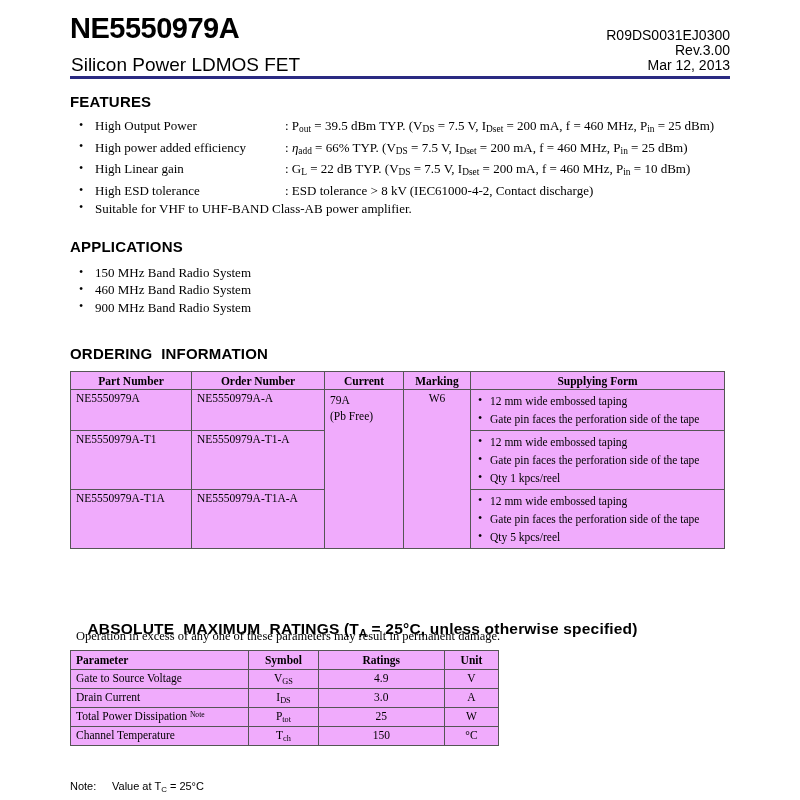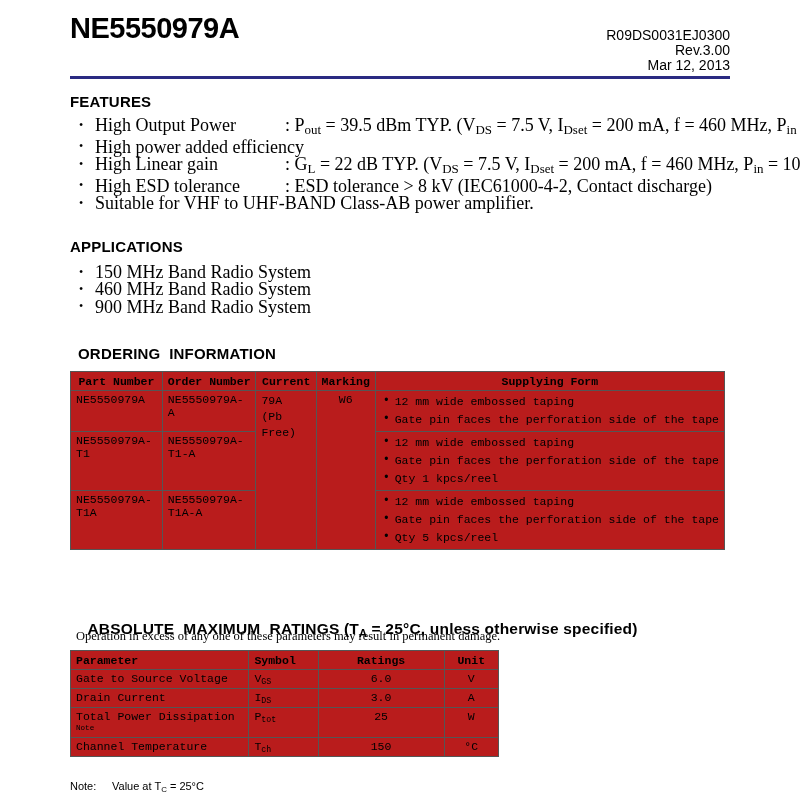--- a/index.html
+++ b/index.html
@@ -88,21 +88,21 @@
   }
   .blist {
     position: absolute;
     margin: 0;
     padding: 0;
     list-style: none;
   }
   .blist li {
     position: relative;
     padding-left: 19px;
-    font-size: 18px;
+    font-size: 13px;
     line-height: 17.4px;
     white-space: nowrap;
   }
   .blist li::before {
     content: "\2022";
     position: absolute;
     left: 3px;
     top: -0.5px;
     font-size: 12px;
   }
@@ -114,22 +114,22 @@
     flex: 0 0 190px;
   }
   .feat-val {
     flex: 1 1 auto;
   }
 
   
   table {
     position: absolute;
     border-collapse: collapse;
-    font-family: Liberation Mono, monospace;
-    background: #b91c1c;
+    font-family: Liberation Serif, serif;
+    background: #f0abfc;
   }
   table td, table th {
     border: 1px solid #555;
     font-weight: normal;
     font-size: 11.5px;
     padding: 2px 5px;
     vertical-align: top;
     text-align: left;
   }
   table th {
@@ -195,59 +195,61 @@
   #ratings-table {
     left: 70px;
     top: 650px;
     width: 429px;
   }
   #ratings-table td, #ratings-table th {
     height: 15px;
     padding: 1.5px 5px;
   }
   #ratings-table .c-param { width: 188px; text-align: left; }
-  #ratings-table .c-sym   { width: 62px;  text-align: left; }
+  #ratings-table .c-sym   { width: 62px;  text-align: center; }
   #ratings-table .c-rate  { width: 130px; text-align: center; }
   #ratings-table .c-unit  { width: 47px;  text-align: center; }
   .tbl-note {
     position: absolute;
     left: 70px;
     top: 780px;
     font-size: 11px;
     font-family: "Liberation Sans", sans-serif;
   }
   .tbl-note .lbl { display: inline-block; width: 42px; }
 </style>
 </head>
 <body>
 
 <div class="page">
 
   <div class="header">
     <div class="doc-title">NE5550979A</div>
+    <div class="doc-subtitle">Silicon Power LDMOS FET</div>
     <div class="doc-meta">
       <div>R09DS0031EJ0300</div>
       <div>Rev.3.00</div>
       <div>Mar 12, 2013</div>
     </div>
   </div>
   <div class="header-rule" style="background: rgb(42, 42, 130);"></div>
 
   <div class="sec-head" style="left:70px; top:93px;">FEATURES</div>
 
   <ul class="blist serif" style="left:76px; top:117px; width:680px;">
     <li>
       <div class="feat-row">
         <span class="feat-label">High Output Power</span>
         <span class="feat-val">: P<span class="sub">out</span> = 39.5 dBm TYP. (V<span class="sub">DS</span> = 7.5 V, I<span class="sub">Dset</span> = 200 mA, f = 460 MHz, P<span class="sub">in</span> = 25 dBm)</span>
       </div>
     </li>
     <li>
       <div class="feat-row">
         <span class="feat-label">High power added efficiency</span>
+        <span class="feat-val">: <i>η</i><span class="sub">add</span> = 66% TYP. (V<span class="sub">DS</span> = 7.5 V, I<span class="sub">Dset</span> = 200 mA, f = 460 MHz, P<span class="sub">in</span> = 25 dBm)</span>
       </div>
     </li>
     <li>
       <div class="feat-row">
         <span class="feat-label">High Linear gain</span>
         <span class="feat-val">: G<span class="sub">L</span> = 22 dB TYP. (V<span class="sub">DS</span> = 7.5 V, I<span class="sub">Dset</span> = 200 mA, f = 460 MHz, P<span class="sub">in</span> = 10 dBm)</span>
       </div>
     </li>
     <li>
       <div class="feat-row">
@@ -261,21 +263,21 @@
   </ul>
 
   <div class="sec-head" style="left:70px; top:238px;">APPLICATIONS</div>
 
   <ul class="blist serif" style="left:76px; top:264px; width:400px;">
     <li><span>150 MHz Band Radio System</span></li>
     <li><span>460 MHz Band Radio System</span></li>
     <li><span>900 MHz Band Radio System</span></li>
   </ul>
 
-  <div class="sec-head" style="left:78px; top:345px;text-align:center;">ORDERING  INFORMATION</div>
+  <div class="sec-head" style="left:70px; top:345px;text-align:center;">ORDERING  INFORMATION</div>
 
   <table id="ordering-table">
     <thead>
       <tr>
         <th class="col-part">Part Number</th>
         <th class="col-order">Order Number</th>
         <th class="col-pkg cell-center">Current</th>
         <th class="col-mark">Marking</th>
         <th>Supplying Form</th>
       </tr>
@@ -334,21 +336,21 @@
         <th class="c-param">Parameter</th>
         <th class="c-sym">Symbol</th>
         <th class="c-rate">Ratings</th>
         <th class="c-unit">Unit</th>
       </tr>
     </thead>
     <tbody>
       <tr>
         <td class="c-param"><span>Gate to Source Voltage</span></td>
         <td class="c-sym"><span>V</span><span class="sub">GS</span></td>
-        <td class="c-rate">6.0</td>
+        <td class="c-rate">4.9</td>
         <td class="c-unit">V</td>
       </tr>
       <tr>
         <td class="c-param"><span>Drain Current</span></td>
         <td class="c-sym"><span>I</span><span class="sub">DS</span></td>
         <td class="c-rate">3.0</td>
         <td class="c-unit">A</td>
       </tr>
       <tr>
         <td class="c-param"><span>Total Power Dissipation </span><span class="sup">Note</span></td>

